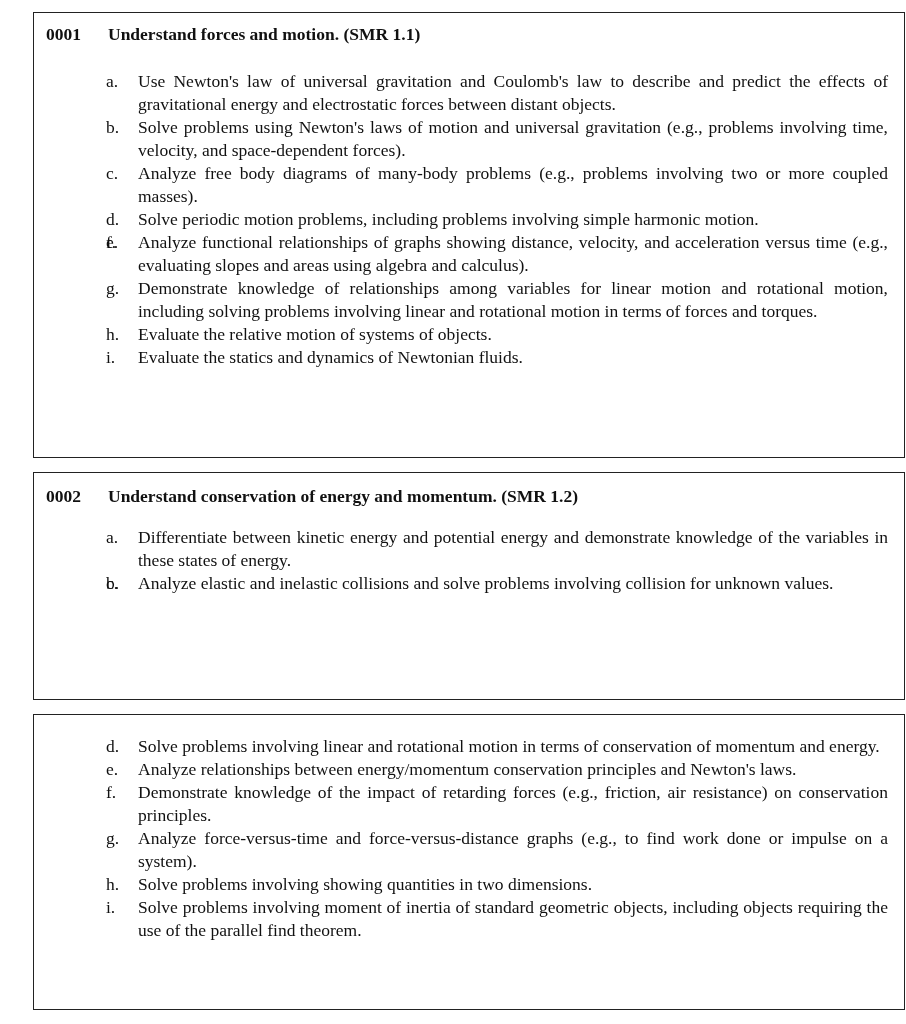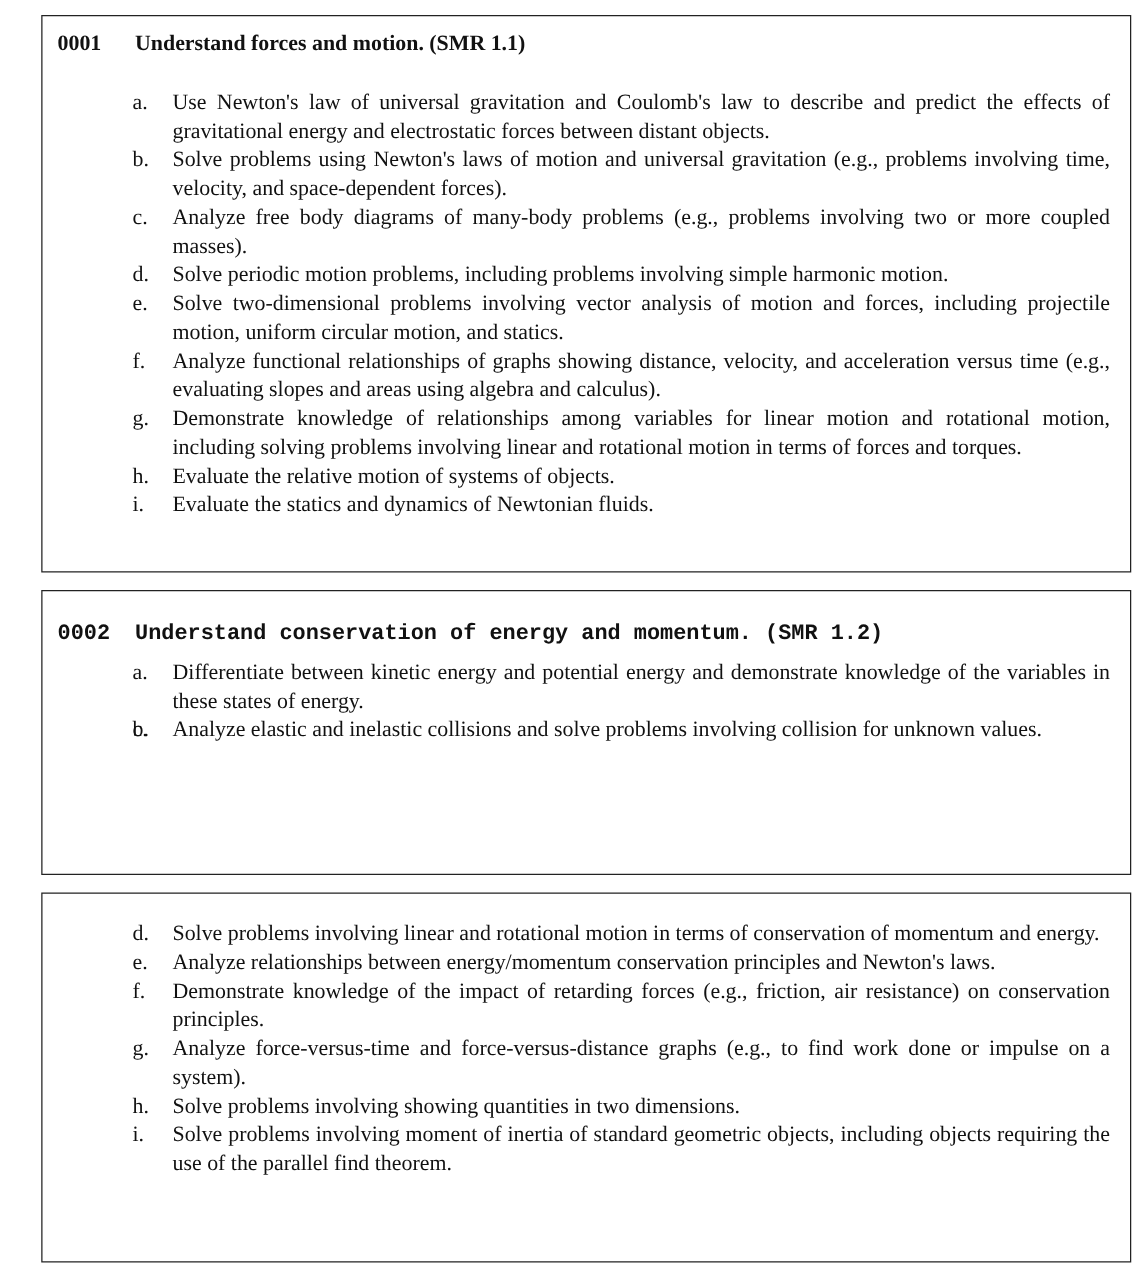--- a/index.html
+++ b/index.html
@@ -20,30 +20,30 @@
 
 <div class="box" id="box1">
   <div class="head" style="top:10px;">
     <span class="num">0001</span><span>Understand forces and motion. (SMR 1.1)</span>
   </div>
   <ol style="top:57px;">
     <li><span class="lbl">a.</span><span>Use Newton's law of universal gravitation and Coulomb's law to describe and predict the effects of gravitational energy and electrostatic forces between distant objects.</span></li>
     <li><span class="lbl">b.</span><span>Solve problems using Newton's laws of motion and universal gravitation (e.g., problems involving time, velocity, and space-dependent forces).</span></li>
     <li><span class="lbl">c.</span><span>Analyze free body diagrams of many-body problems (e.g., problems involving two or more coupled masses).</span></li>
     <li><span class="lbl">d.</span><span>Solve periodic motion problems, including problems involving simple harmonic motion.</span></li>
-    <li><span class="lbl">e.</span><span>Solve two-dimensional problems involving vector analysis of motion and forces, including projectile motion, uniform circular motion, and statics.</span></li>
+    <li><span class="lbl">e.</span></li>
     <li><span class="lbl">f.</span><span>Analyze functional relationships of graphs showing distance, velocity, and acceleration versus time (e.g., evaluating slopes and areas using algebra and calculus).</span></li>
     <li><span class="lbl">g.</span><span>Demonstrate knowledge of relationships among variables for linear motion and rotational motion, including solving problems involving linear and rotational motion in terms of forces and torques.</span></li>
     <li><span class="lbl">h.</span><span>Evaluate the relative motion of systems of objects.</span></li>
     <li><span class="lbl">i.</span><span>Evaluate the statics and dynamics of Newtonian fluids.</span></li>
   </ol>
 </div>
 
 <div class="box" id="box2">
-  <div class="head" style="top:23px;font-family:Liberation Mono, monospace;">
+  <div class="head" style="top:12px;">
     <span class="num">0002</span><span>Understand conservation of energy and momentum. (SMR 1.2)</span>
   </div>
   <ol style="top:53px;">
     <li><span class="lbl">a.</span><span>Differentiate between kinetic energy and potential energy and demonstrate knowledge of the variables in these states of energy.</span></li>
     <li><span class="lbl">b.</span></li>
     <li><span class="lbl">c.</span><span>Analyze elastic and inelastic collisions and solve problems involving collision for unknown values.</span></li>
   </ol>
 </div>
 
 <div class="box" id="box3">

